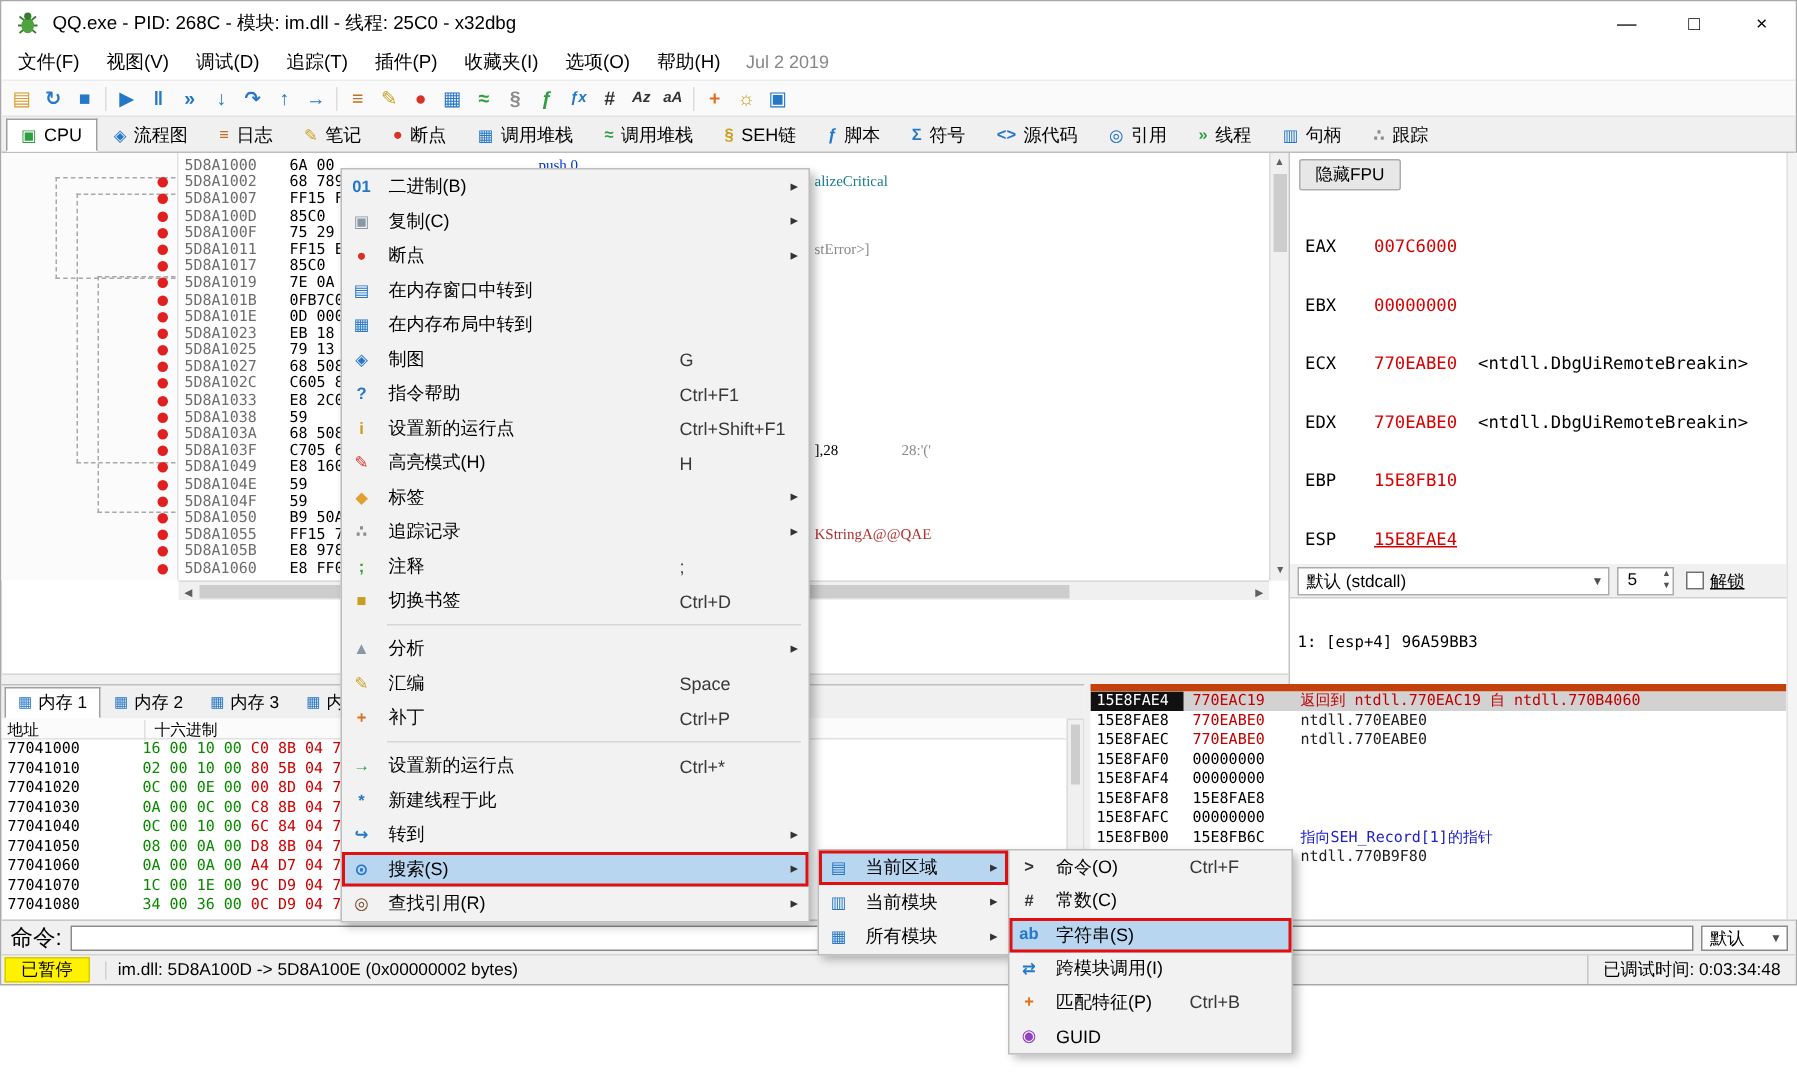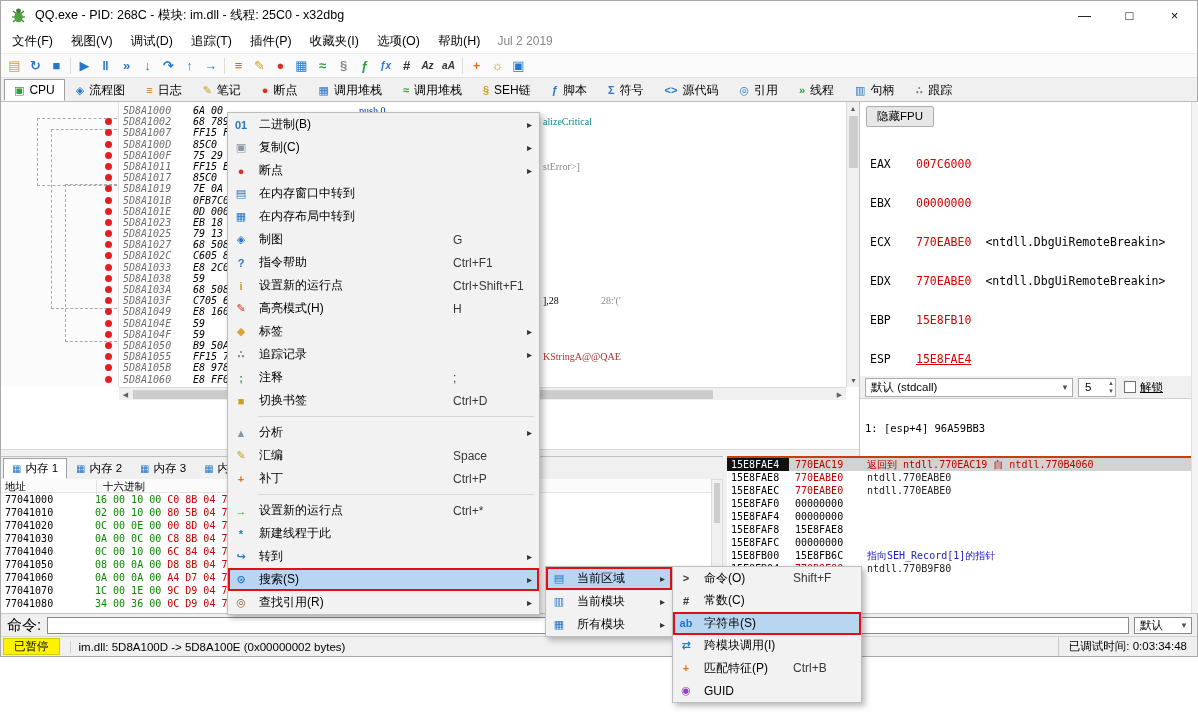--- a/index.html
+++ b/index.html
@@ -33,21 +33,21 @@
   .tic { font-size:11px; margin-right:5px; font-weight:bold; }
 
   
   #disasm { position:absolute; left:0; top:101px; width:845px; height:285px; background:#fff; overflow:hidden; }
   #ds-side { position:absolute; left:0; top:0; width:118px; height:285px; background:#fbfbfb; border-right:1px solid #e2e2e2; }
   .jmp { position:absolute; border-left:1px dashed #a8a8a8; border-top:1px dashed #a8a8a8; border-bottom:1px dashed #a8a8a8; }
   #jmp1 { left:36px; top:16px; width:80px; height:68px; }
   #jmp2 { left:50px; top:27px; width:66px; height:180px; }
   #jmp3 { left:64px; top:82px; width:52px; height:158px; }
   #ds-rows { position:absolute; left:0; top:3px; width:100%; }
-  .ds-row { position:relative; height:11.2px; line-height:11.2px; font-family:"DejaVu Sans Mono","Liberation Mono",monospace; font-size:10px;font-style:italic; }
+  .ds-row { position:relative; height:11.2px; line-height:11.2px; font-family:"DejaVu Sans Mono","Liberation Mono",monospace; font-size:10px; }
   .ds-dot { position:absolute; left:104px; top:2px; width:7px; height:7px; border-radius:50%; background:#e02020; }
   .ds-addr { position:absolute; left:122px; color:#6e6e6e; }
   .ds-bytes { position:absolute; left:192px; color:#000; }
   .frag { position:absolute; font-family:Liberation Serif, serif; font-size:10px; line-height:11px; white-space:pre;text-align:right; }
 
   
   #ds-vscroll { position:absolute; left:845px; top:101px; width:13px; height:285px; background:#f0f0f0; border-left:1px solid #dadada; font-size:7px; color:#606060; }
   .sb-arr { height:13px; display:flex; align-items:center; justify-content:center; }
   #ds-vthumb { position:absolute; left:2px; top:14px; width:9px; height:52px; background:#cdcdcd; }
   #ds-hscroll { position:absolute; left:118px; top:386px; width:727px; height:13px; background:#f0f0f0; border-top:1px solid #dadada; font-size:7px; color:#606060; }
@@ -94,21 +94,21 @@
   .mrow { height:13px; white-space:pre; }
   .maddr { display:inline-block; width:94px; padding-left:4px; color:#000; }
   .mg { color:#0b8a00; margin-right:6px; }
   .mr { color:#d00000; margin-right:6px; }
   .mk { color:#000; }
   #memscroll { position:absolute; left:710px; top:478px; width:12px; height:134px; background:#f0f0f0; border:1px solid #dcdcdc; }
   #memthumb { position:absolute; left:2px; top:3px; width:6px; height:40px; background:#cdcdcd; }
 
   
   #bsplit { position:absolute; left:722px; top:455px; width:4px; height:157px; background:#f0f0f0; }
-  #stack { position:absolute; left:726px; top:455px; width:464px; height:157px; background:#fff; border-top:2px solid #c2410c; font-family:"DejaVu Sans Mono","Liberation Mono",monospace; font-size:10px; line-height:13px; overflow:hidden; }
+  #stack { position:absolute; left:726px; top:455px; width:464px; height:157px; background:#fff; border-top:5px solid #c2410c; font-family:"DejaVu Sans Mono","Liberation Mono",monospace; font-size:10px; line-height:13px; overflow:hidden; }
   .srow { height:13px; white-space:pre; }
   .srow.sel { background:#d2d2d2; }
   .saddr { display:inline-block; width:62px; padding-left:4px; }
   .sval { display:inline-block; width:66px; margin-left:6px; }
   .scom { margin-left:6px; }
   #stackscroll { position:absolute; left:1190px; top:455px; width:8px; height:157px; background:#f4f4f4; border-left:1px solid #e0e0e0; }
 
   
   #cmdbar { position:absolute; left:0; top:612px; width:1196px; height:23px; background:#f0f0f0; border-top:1px solid #c8c8c8; display:flex; align-items:center; }
   #cmd-label { margin:0 6px 0 6px; font-size:15px; }
@@ -846,21 +846,21 @@
     <span class="clabel">所有模块</span>
     <span class="cshort"></span>
     <span class="carr">▸</span>
   </div>
 </div>
 
   <div id="submenu-search" class="popup">
   <div class="ci">
     <span class="cic" style="color: rgb(51, 51, 51);">&gt;</span>
     <span class="clabel">命令(O)</span>
-    <span class="cshort">Shift+F</span>
+    <span class="cshort">Ctrl+F</span>
     <span class="carr"></span>
   </div>
 
   <div class="ci">
     <span class="cic" style="color: rgb(51, 51, 51);">#</span>
     <span class="clabel">常数(C)</span>
     <span class="cshort"></span>
     <span class="carr"></span>
   </div>
 

